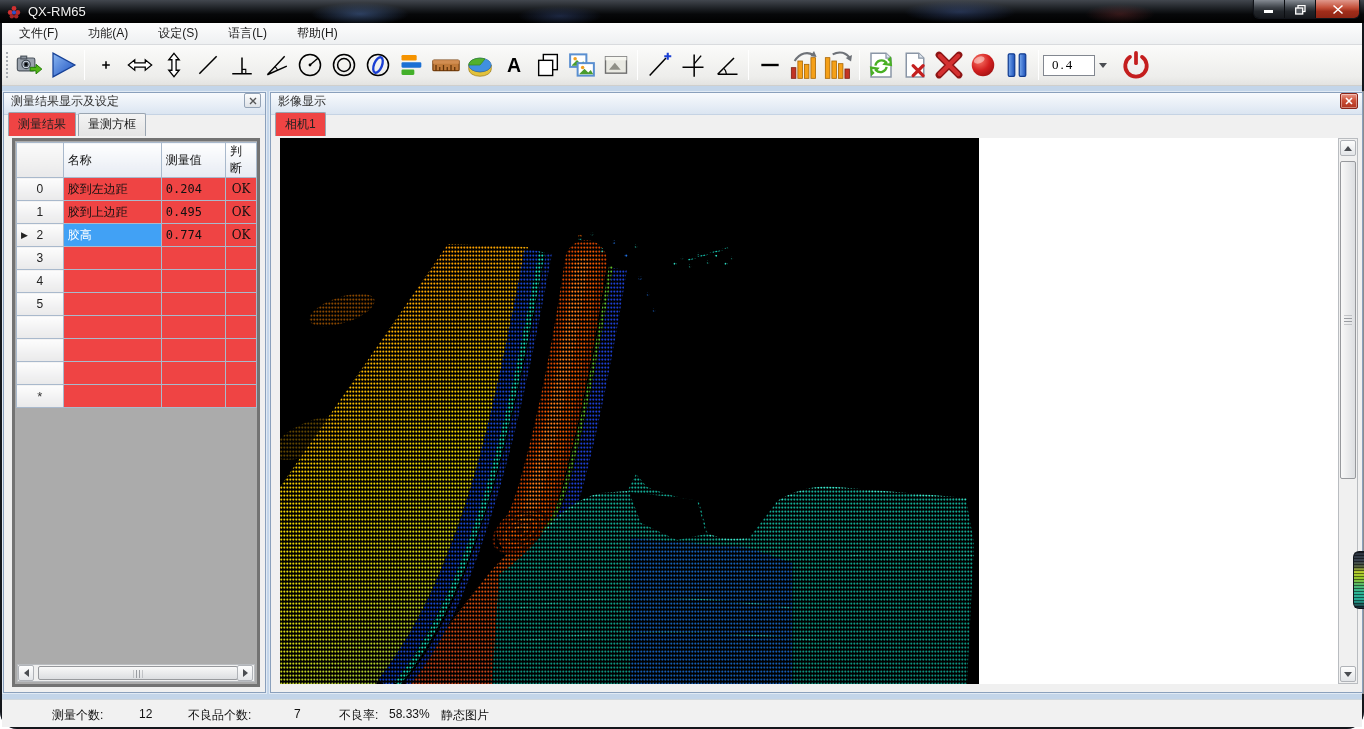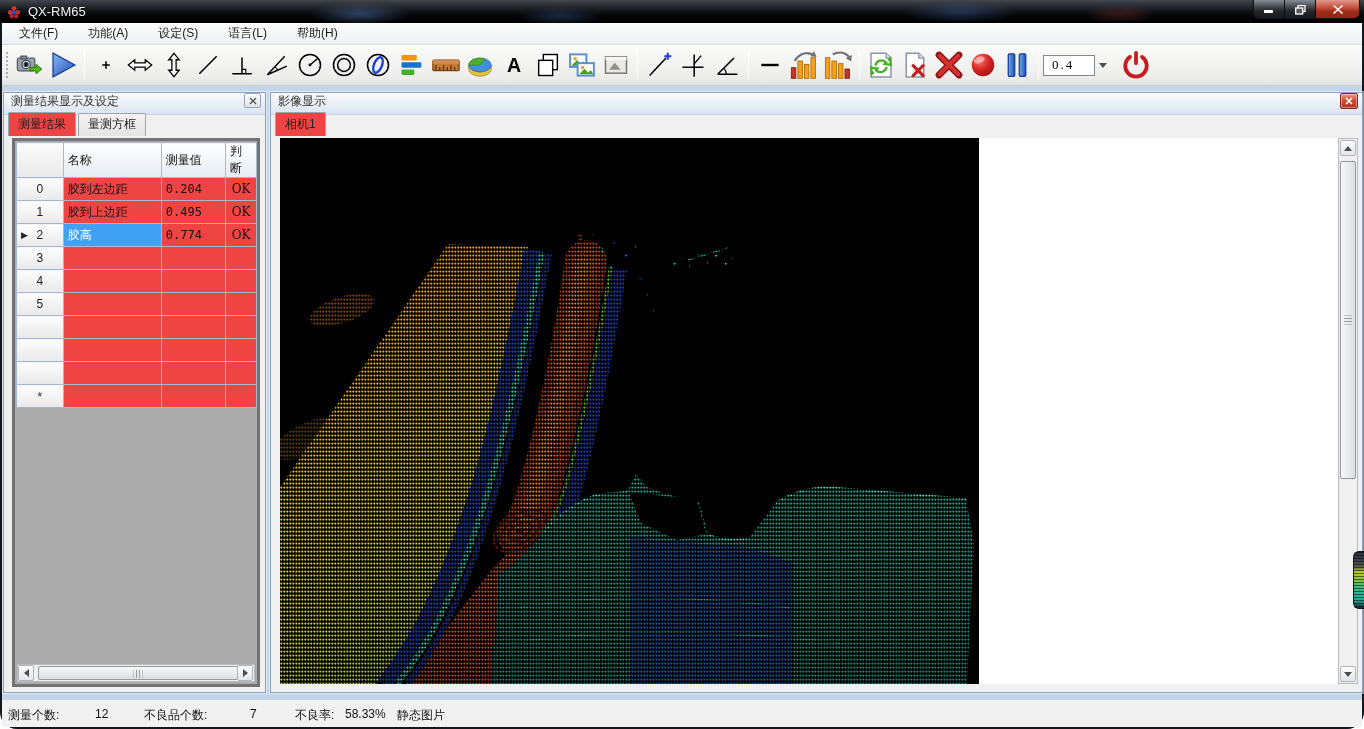--- a/index.html
+++ b/index.html
@@ -116,21 +116,21 @@
   .canvas-wrap { position:absolute; left:9px; top:45px; width:1058px; height:546px; background:#fff; }
   .color-widget { position:absolute; right:-2px; top:458px; width:11px; height:58px;
     border-radius:6px 0 0 6px; border:1px solid #10151c; border-right:none; z-index:5;
     background:
       repeating-linear-gradient(rgba(0,0,0,.5) 0 1px, transparent 1px 3px),
       linear-gradient(#2a323e 0%, #3a4450 16%, #54603e 26%, #b9cf2e 36%, #8fc52e 48%, #57b96a 58%, #2fb596 72%, #23a893 86%, #1c2836 100%); }
 
   
   .statusbar { position:absolute; left:2px; bottom:2px; width:1360px; height:28px; background:#f1f1f1;
     border-top:1px solid #cfd7de; font-size:12px; color:#111; }
-  .statusbar span { position:absolute; top:7px; }
+  .statusbar span { position:absolute; top:7px;margin-left:44px; }
 </style>
 </head>
 <body>
 
 <div class="window">
 
   <div class="titlebar">
     <svg class="app-icon" viewBox="0 0 16 16">
       <circle cx="8" cy="4.5" r="2.4" fill="#d03030"></circle>
         <circle cx="4.2" cy="8.5" r="2.4" fill="#d03030"></circle>

